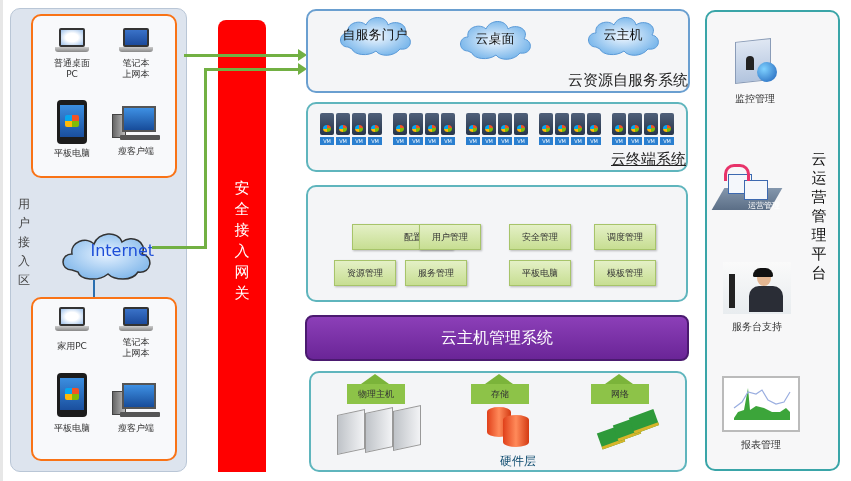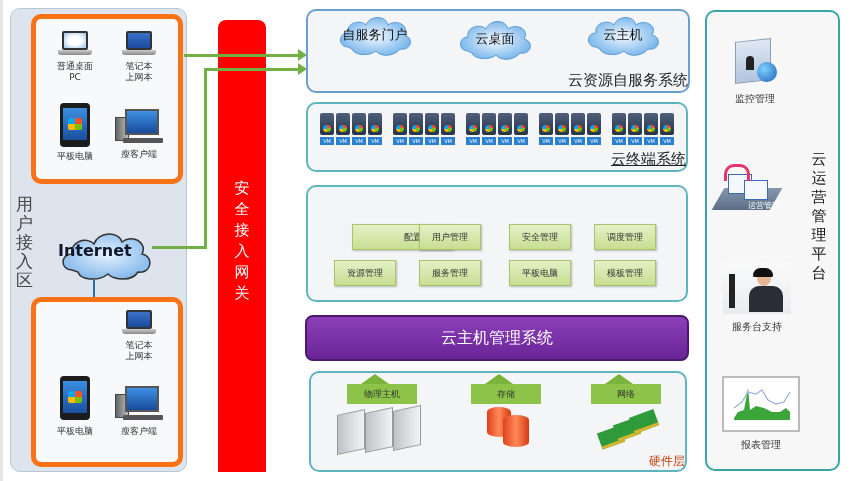--- a/index.html
+++ b/index.html
@@ -1,24 +1,24 @@
 <!DOCTYPE html>
 <html><head>
 <meta charset="utf-8">
 <style>
   html,body{margin:0;padding:0;background:#fff;}
   body{width:851px;height:481px;position:relative;overflow:hidden;font-family:"DejaVu Sans","Liberation Sans",sans-serif;color:#222;}
   .abs{position:absolute;}
   
   .user-zone{left:10px;top:8px;width:175px;height:462px;background:#dde4ee;border:1px solid #b9c6d6;border-radius:10px;}
   .left-edge{left:0;top:0;width:3px;height:481px;background:#e7e7e7;}
-  .device-box{background:#f8f9fb;border:5px solid #f97316;border-radius:10px;}
+  .device-box{background:#f8f9fb;border:2px solid #f97316;border-radius:10px;}
   .dev{position:absolute;width:62px;text-align:center;font-size:9px;line-height:11px;color:#333;}
   .dev .ico{margin:0 auto 4px auto;}
-  .zone-label{left:16px;top:195px;width:16px;font-size:17px;line-height:19px;color:#444;text-align:center;}
+  .zone-label{left:16px;top:195px;width:16px;font-size:12px;line-height:19px;color:#444;text-align:center;}
   
   .laptop{width:34px;height:26px;position:relative;}
   .laptop .scr{position:absolute;left:4px;top:0;width:26px;height:19px;background:linear-gradient(#3a72c8,#1b4a9c);border:2px solid #333;border-radius:2px;box-sizing:border-box;}
   .laptop .base{position:absolute;left:0;top:19px;width:34px;height:5px;background:linear-gradient(#ccc,#888);border-radius:0 0 3px 3px;}
   .laptop.white .scr{background:radial-gradient(#fff 40%,#9cc0ea);}
   .tablet{width:30px;height:44px;background:#1c1c1c;border-radius:4px;position:relative;}
   .tablet .scr{position:absolute;left:3px;top:5px;width:24px;height:32px;background:linear-gradient(#3b8ee0,#1a4f9e);}
   .tablet .flag{position:absolute;left:8px;top:15px;width:14px;height:12px;background:conic-gradient(#f35325 0 25%,#81bc06 0 50%,#ffba08 0 75%,#05a6f0 0);border-radius:2px;}
   .thin{width:48px;height:36px;position:relative;}
   .thin .tower{position:absolute;left:0;top:8px;width:12px;height:22px;background:linear-gradient(90deg,#666,#bbb);border:1px solid #444;}
@@ -35,21 +35,21 @@
   .cloud{position:absolute;width:74px;height:44px;}
   .cloud svg{position:absolute;left:0;top:0;}
   .cloud span{position:absolute;left:0;right:0;top:13px;text-align:center;font-size:13px;color:#111;}
   .vm-group{position:absolute;top:9px;display:flex;gap:2px;}
   .vm{width:14px;}
   .vm .body{width:14px;height:22px;background:linear-gradient(#50607a,#27354b);border-radius:2px;position:relative;}
   .vm .body::after{content:"";position:absolute;left:3px;top:12px;width:8px;height:7px;border-radius:50%;background:conic-gradient(#f35325 0 25%,#81bc06 0 50%,#ffba08 0 75%,#05a6f0 0);}
   .vm .tag{margin-top:2px;height:8px;background:#2a7fd0;color:#fff;font-size:5px;line-height:8px;text-align:center;}
   .mgmt-btn{position:absolute;width:60px;height:24px;background:linear-gradient(#e4f0c6,#c7de92);border:1px solid #a7c46a;box-shadow:1px 1px 2px rgba(0,0,0,0.25);font-size:9px;line-height:24px;text-align:center;color:#333;}
   .vmm{left:305px;top:315px;width:384px;height:46px;background:linear-gradient(#8c3fb8,#6a2597);border:2px solid #4b1a70;border-radius:8px;box-sizing:border-box;color:#fff;font-size:16px;line-height:42px;text-align:center;}
-  .hw-label{position:absolute;width:70px;height:20px;background:#8dc348;font-size:9px;line-height:20px;text-align:center;color:#333;}
+  .hw-label{position:absolute;width:58px;height:20px;background:#8dc348;font-size:9px;line-height:20px;text-align:center;color:#333;}
   .hw-arrow{position:absolute;width:0;height:0;border-left:14px solid transparent;border-right:14px solid transparent;border-bottom:10px solid #7bb43a;}
   
   .ops{left:705px;top:10px;width:135px;height:461px;background:#f7f7f8;border:2px solid #3aa5a8;border-radius:10px;box-sizing:border-box;}
   .ops-item{position:absolute;text-align:center;font-size:10px;color:#333;}
   .ops-title{left:810px;top:150px;width:18px;font-size:15px;line-height:19px;text-align:center;color:#111;}
 </style>
 </head>
 <body>
 
 <div class="abs left-edge"></div>
@@ -94,25 +94,32 @@
 <div class="abs" style="left:58px;top:226px;width:96px;height:56px;">
   <svg width="96" height="56" viewBox="0 0 96 56">
     <defs>
         <radialGradient id="cg" cx="50%" cy="45%" r="60%">
           <stop offset="0" stop-color="#e6f2ff"></stop>
           <stop offset="1" stop-color="#7fb6ea"></stop>
         </radialGradient>
       </defs>
     <path d="M14 44 C2 44 2 28 14 28 C12 16 28 10 36 18 C40 6 60 4 64 16 C74 8 90 16 84 28 C96 30 94 48 80 46 C74 56 56 54 50 48 C40 56 22 54 20 46 Z" fill="url(#cg)" stroke="#333" stroke-width="1.5"></path>
   </svg>
-  <span class="abs" style="left:0;right:0;top:15px;text-align:left;font-size:16px;font-weight:bold;color:#0f172a;">Internet</span>
+  <span class="abs" style="left:0;right:0;top:15px;text-align:right;font-size:16px;font-weight:normal;color:#1d4ed8;">Internet</span>
 </div>
 <div class="abs" style="left:93px;top:280px;width:2px;height:18px;background:#2a6fb0;"></div>
 
 <div class="abs device-box" style="left:31px;top:297px;width:142px;height:160px;">
+  <div class="dev" style="left:8px;top:8px;">
+    <div class="ico laptop white">
+        <div class="scr"></div>
+        <div class="base"></div>
+      </div>
+    <div style="margin-top:8px;">家用PC</div>
+  </div>
   <div class="dev" style="left:72px;top:8px;">
     <div class="ico laptop">
         <div class="scr"></div>
         <div class="base"></div>
       </div>
     <div style="white-space:pre-line">笔记本
 上网本</div>
   </div>
   <div class="dev" style="left:8px;top:74px;">
     <div class="ico tablet">
@@ -264,21 +271,21 @@
     </div>
   <div class="abs panel-title" style="left:0;right:0;top:46px;text-decoration:underline;">云终端系统</div>
 </div>
 
 <div class="abs panel" style="left:306px;top:185px;width:382px;height:117px;">
   <div class="mgmt-btn" style="left:44px;top:37px;padding-left:39px;">配置管理</div>
   <div class="mgmt-btn" style="left:111px;top:37px;">用户管理</div>
   <div class="mgmt-btn" style="left:201px;top:37px;">安全管理</div>
   <div class="mgmt-btn" style="left:286px;top:37px;">调度管理</div>
   <div class="mgmt-btn" style="left:26px;top:73px;">资源管理</div>
-  <div class="mgmt-btn" style="left:111px;top:73px;">服务管理</div>
+  <div class="mgmt-btn" style="left:97px;top:73px;">服务管理</div>
   <div class="mgmt-btn" style="left:201px;top:73px;">平板电脑</div>
   <div class="mgmt-btn" style="left:286px;top:73px;">模板管理</div>
 </div>
 
 <div class="abs vmm">云主机管理系统</div>
 
 <div class="abs panel" style="left:309px;top:371px;width:378px;height:101px;">
   <div class="hw-arrow" style="left:50px;top:1px;"></div>
   <div class="hw-label" style="left:36px;top:11px;">物理主机</div>
   <div class="abs" style="left:26px;top:33px;width:84px;height:46px;">
@@ -292,21 +299,21 @@
     <div class="abs" style="left:0;top:0;width:24px;height:30px;background:linear-gradient(90deg,#e0401a,#ff8a5a,#d43a12);border-radius:12px/5px;"></div>
     <div class="abs" style="left:16px;top:8px;width:26px;height:32px;background:linear-gradient(90deg,#e0401a,#ff8a5a,#d43a12);border-radius:13px/5px;"></div>
   </div>
   <div class="hw-arrow" style="left:294px;top:1px;"></div>
   <div class="hw-label" style="left:280px;top:11px;">网络</div>
   <div class="abs" style="left:288px;top:40px;width:60px;height:34px;">
     <div class="abs" style="left:0;top:16px;width:24px;height:14px;background:#2e9a3a;border-bottom:3px solid #d8b52a;transform:rotate(-20deg);"></div>
     <div class="abs" style="left:16px;top:8px;width:24px;height:14px;background:#2e9a3a;border-bottom:3px solid #d8b52a;transform:rotate(-20deg);"></div>
     <div class="abs" style="left:32px;top:0;width:26px;height:14px;background:#2e9a3a;border-bottom:3px solid #d8b52a;transform:rotate(-20deg);"></div>
   </div>
-  <div class="abs" style="left:0;right:0;top:80px;text-align:right;font-size:12px;color:#c2410c;padding-left:40px;">硬件层</div>
+  <div class="abs" style="left:0;right:0;top:80px;text-align:center;font-size:12px;color:#0c4a6e;padding-left:40px;">硬件层</div>
 </div>
 
 <div class="abs ops"></div>
 <div class="abs ops-title">云运营管理平台</div>
 
 <div class="ops-item" style="left:727px;top:38px;width:56px;">
   <div style="position:relative;width:44px;height:48px;margin:0 auto 6px;">
     <div class="abs" style="left:2px;top:2px;width:34px;height:40px;background:linear-gradient(#dfe7f3,#b2c4de);border:1px solid #8a9cb8;transform:skewY(-6deg);"></div>
     <div class="abs" style="left:13px;top:18px;width:8px;height:14px;background:#222;border-radius:4px 4px 0 0;"></div>
     <div class="abs" style="left:24px;top:24px;width:20px;height:20px;border-radius:50%;background:radial-gradient(circle at 35% 35%,#7fd1ff,#1c5fb8);"></div>

